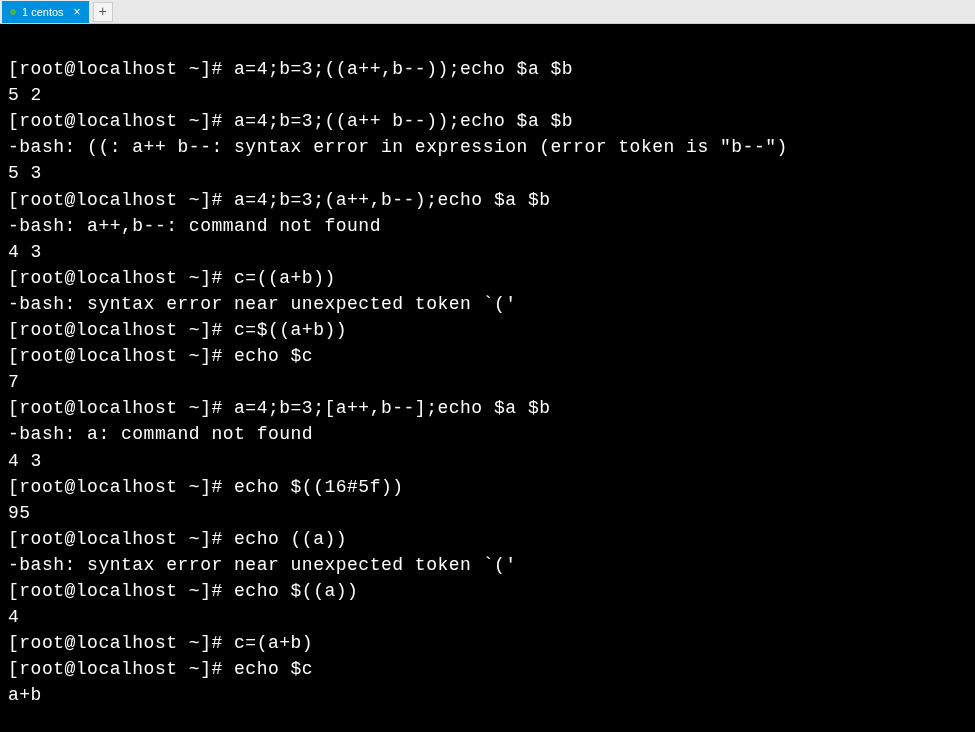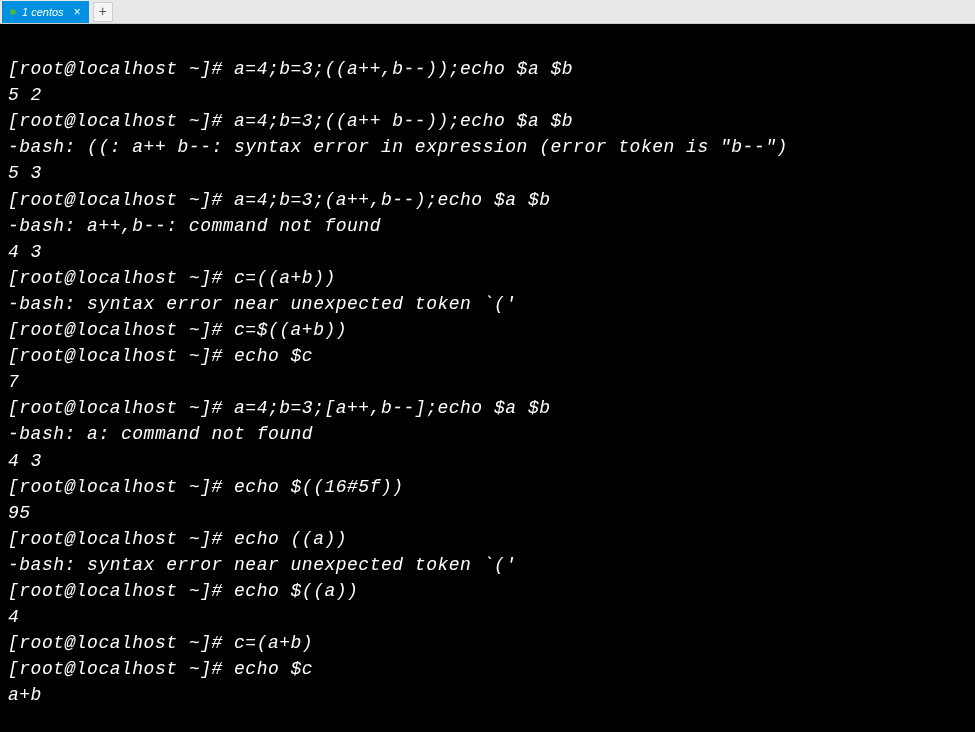--- a/index.html
+++ b/index.html
@@ -25,21 +25,20 @@
       background: #0090e0;
       color: #fff;
       height: 22px;
       padding: 0 8px;
       display: flex;
       align-items: center;
       font-size: 11px;
       gap: 6px;
       font-family: Arial, sans-serif;
       margin-left: 2px;
-      font-style: italic;
     }
     .tab-indicator {
       width: 6px;
       height: 6px;
       background: #4caf50;
       border-radius: 50%;
     }
     .tab-close {
       color: #fff;
       font-size: 12px;
@@ -61,21 +60,20 @@
     }
     .terminal {
       background: #000;
       color: #fff;
       padding: 6px 8px;
       font-size: 18px;
       line-height: 1.45;
       letter-spacing: 0.5px;
       white-space: pre-wrap;
       font-family: "Consolas", "Courier New", monospace;
-      font-style: italic;
     }
     .terminal-line {
       display: block;
     }
   </style>
 </head>
 <body>
 
 <div class="tab-bar">
   <div class="tab">

